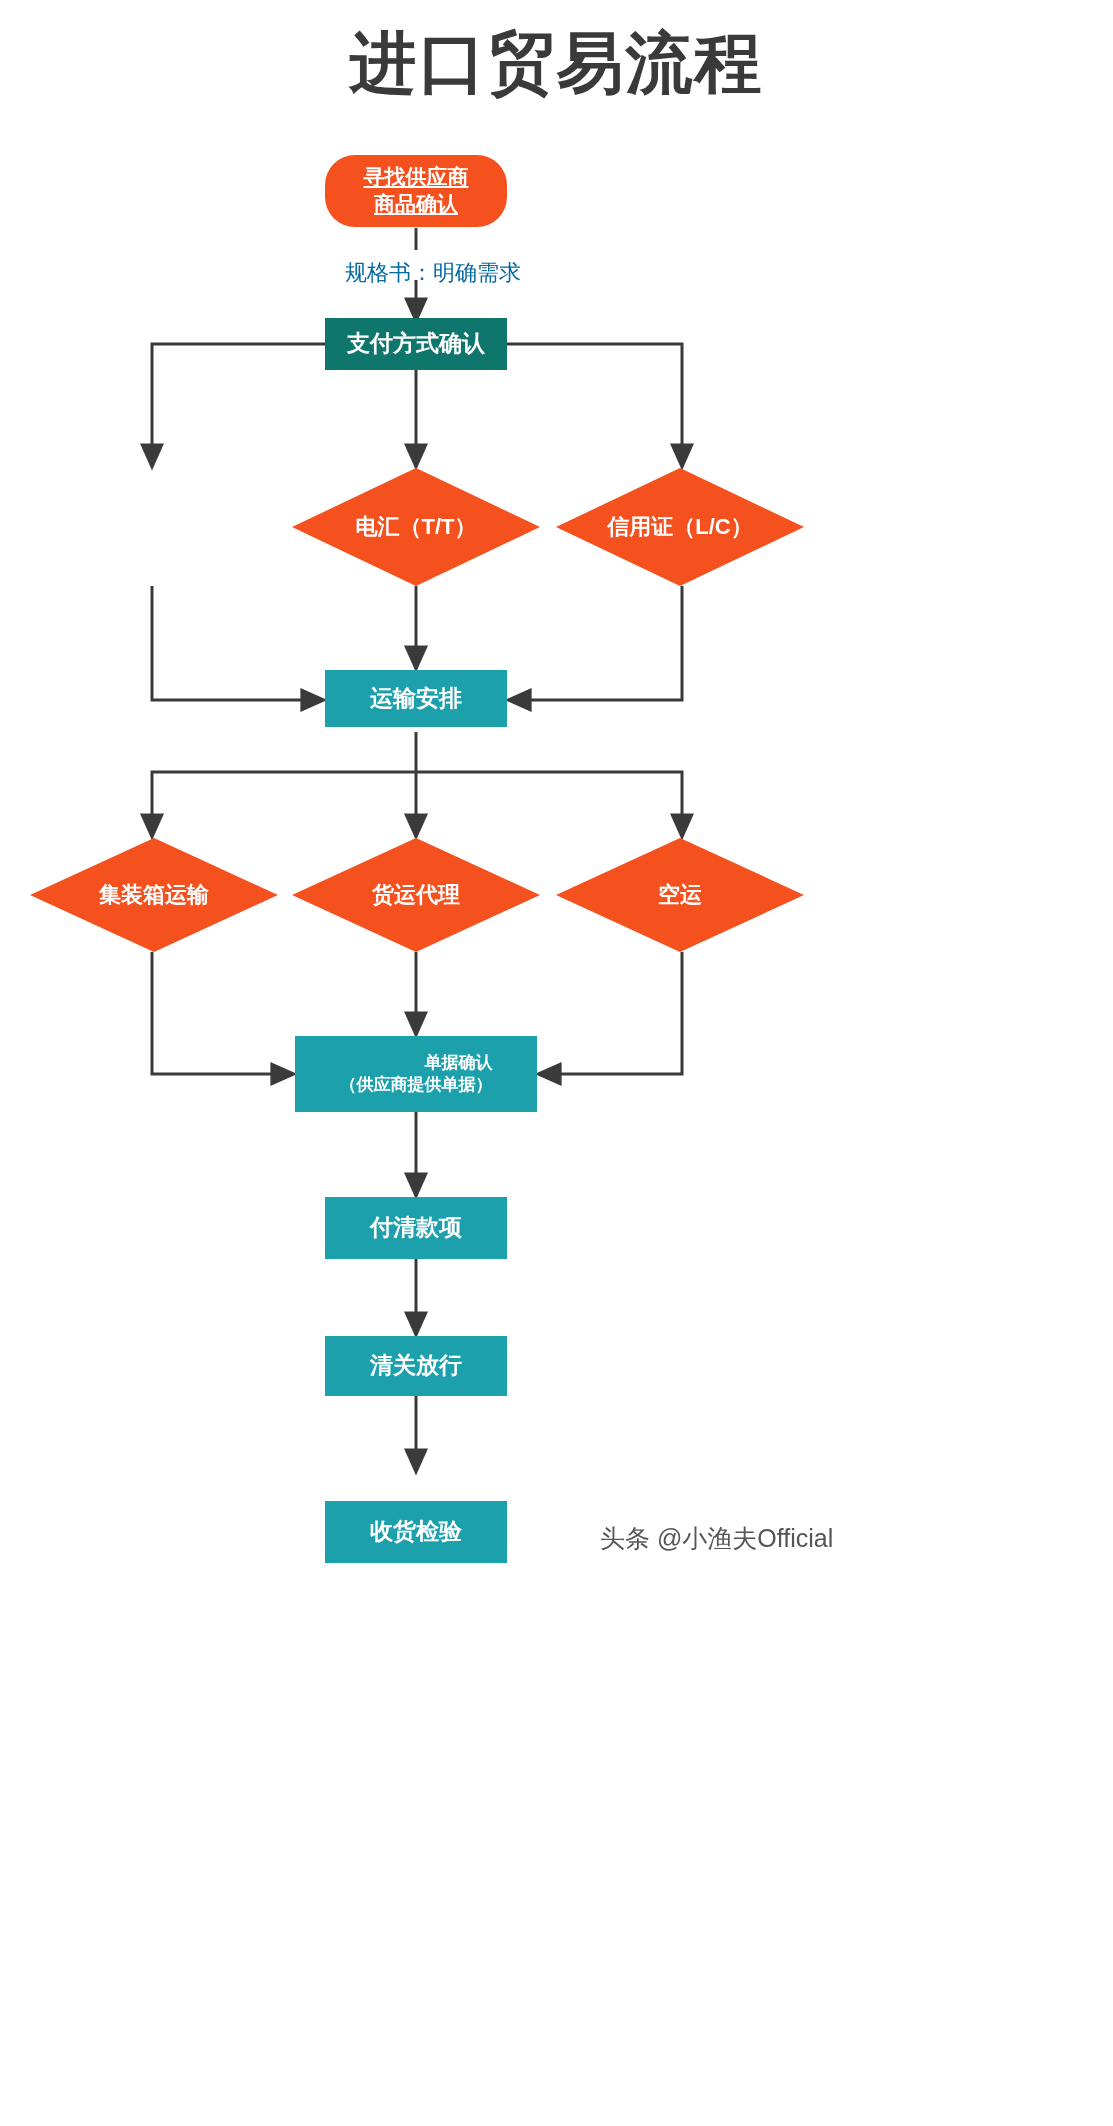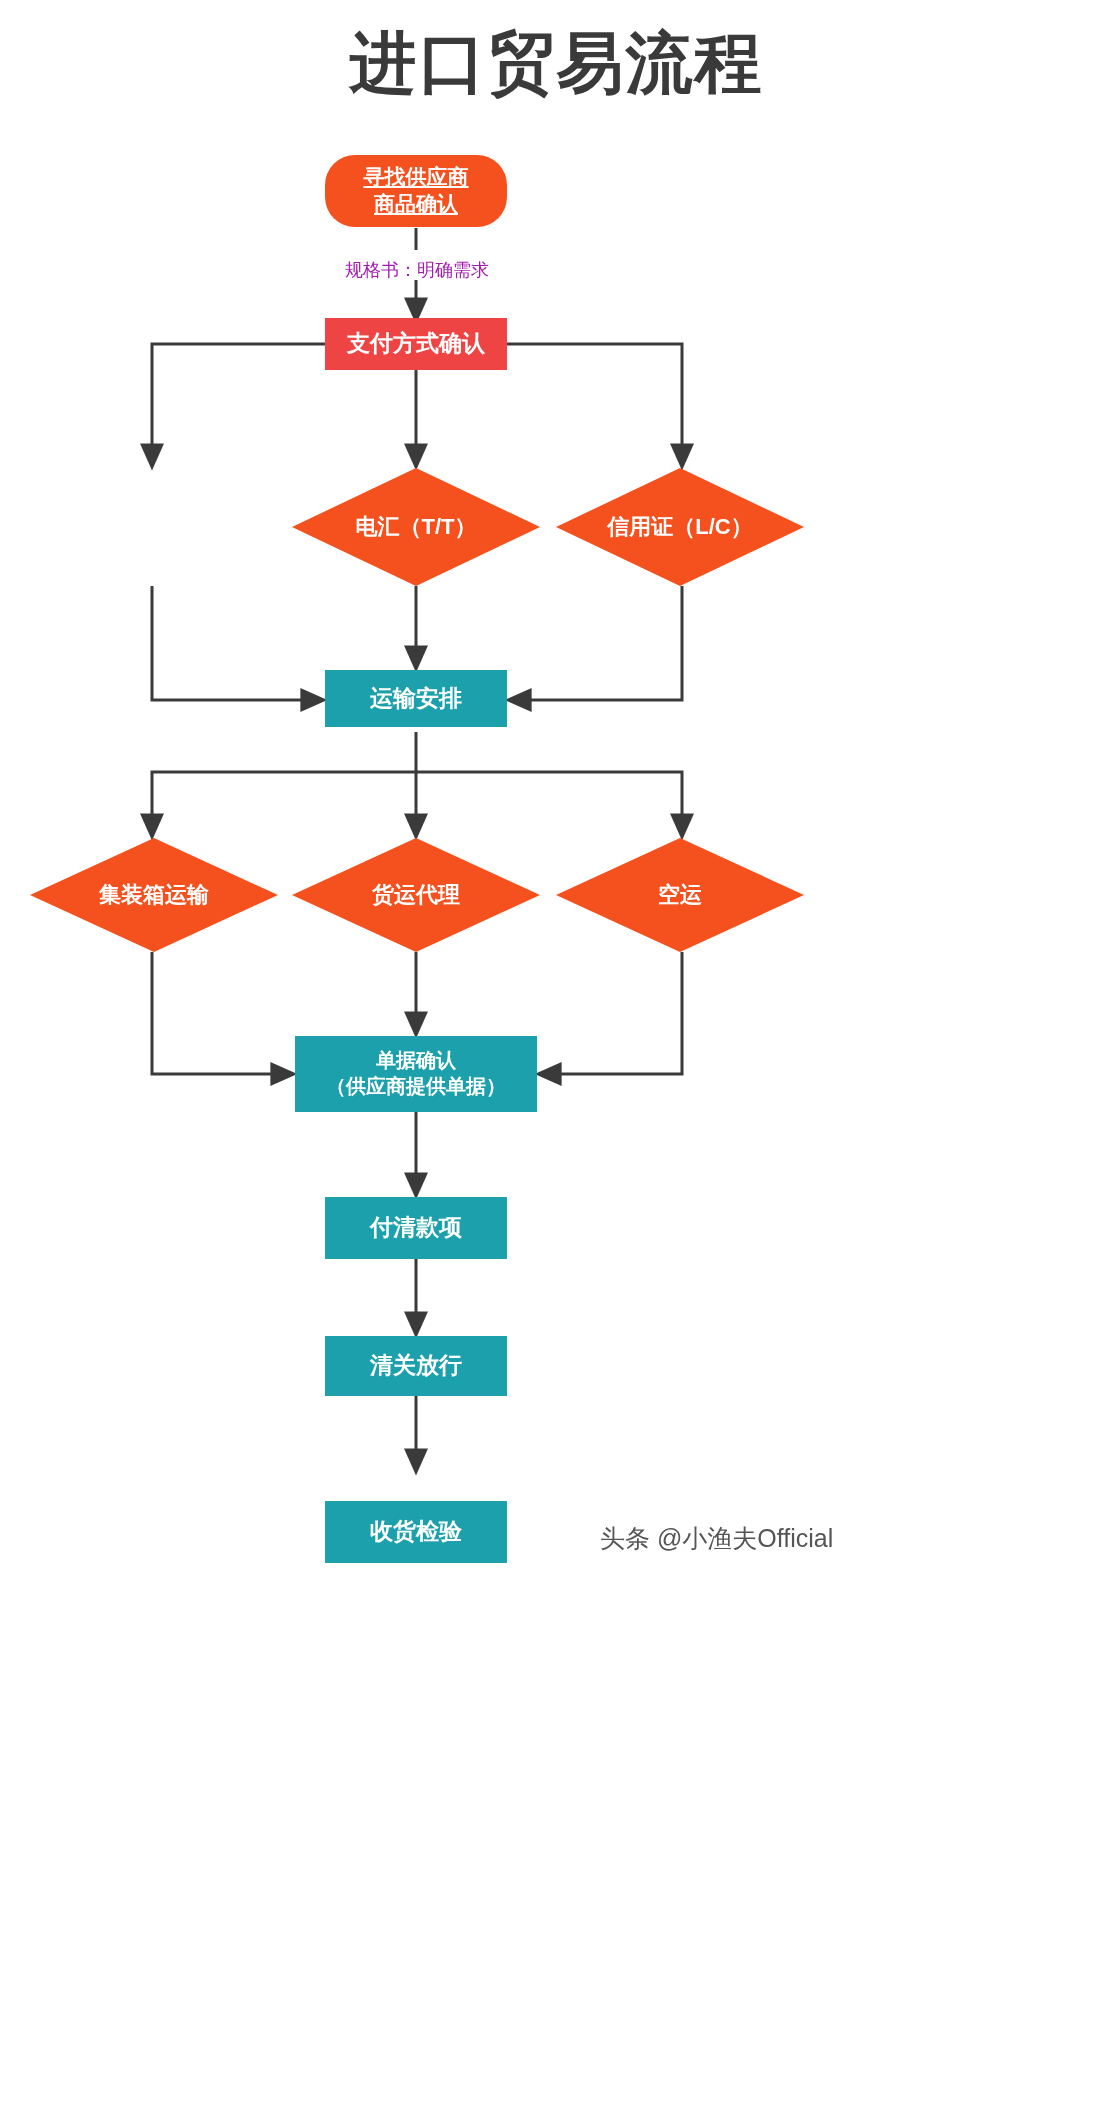--- a/index.html
+++ b/index.html
@@ -20,38 +20,38 @@
     position:absolute;display:flex;align-items:center;justify-content:center;
     text-align:center;color:#ffffff;font-weight:bold;line-height:1.28;
     box-sizing:border-box;
   }
   .node-round{
     background:#F4511E;border-radius:30px;font-size:21px;
   }
   .node-proc{
     background:#1BA0AC;font-size:23px;
   }
-  .node-proc.two-line{font-size:20px;}
+  .node-proc.two-line{font-size:17px;text-align:right;}
 
   
   .diamond-wrap{position:absolute;}
   .diamond-shape{
     position:absolute;left:0;top:0;width:100%;height:100%;
     background:#F4511E;
     -webkit-clip-path:polygon(50% 0,100% 50%,50% 100%,0 50%);
             clip-path:polygon(50% 0,100% 50%,50% 100%,0 50%);
   }
   .diamond-label{
     position:absolute;left:0;top:0;width:100%;height:100%;
     display:flex;align-items:center;justify-content:center;
     color:#fff;font-weight:bold;font-size:22px;text-align:center;
   }
 
   .edge-label{
-    position:absolute;color:#a21caf;font-size:18px;white-space:nowrap;
+    position:absolute;color:#0369a1;font-size:22px;white-space:nowrap;
     text-align:center;
   }
 
   .watermark{
     position:absolute;color:#555;font-size:25px;white-space:nowrap;
   }
 </style>
 </head>
 <body style="background: rgb(255, 255, 255);">
 
@@ -92,21 +92,21 @@
     </g>
   </svg>
 
   <div class="node node-round" id="node-n1" style="left: 325px; top: 155px; width: 182px; height: 72px; background: rgb(244, 81, 30); text-decoration: underline;">
     <div>
       <span>寻找供应商</span><br>
       <span>商品确认</span>
     </div>
   </div>
 
-  <div class="node node-proc" id="node-n2" style="left: 325px; top: 318px; width: 182px; height: 52px; background: #ef4444;">
+  <div class="node node-proc" id="node-n2" style="left: 325px; top: 318px; width: 182px; height: 52px; background: #0f766e;">
     <span>支付方式确认</span>
   </div>
 
 
   <div class="diamond-wrap" id="node-n5" style="left: 556px; top: 468px; width: 248px; height: 118px;">
     <div class="diamond-shape" style="background: rgb(244, 81, 30);"></div>
     <div class="diamond-label">信用证（L/C）</div>
   </div>
 
   <div class="diamond-wrap" id="node-n4" style="left: 292px; top: 468px; width: 248px; height: 118px;">

